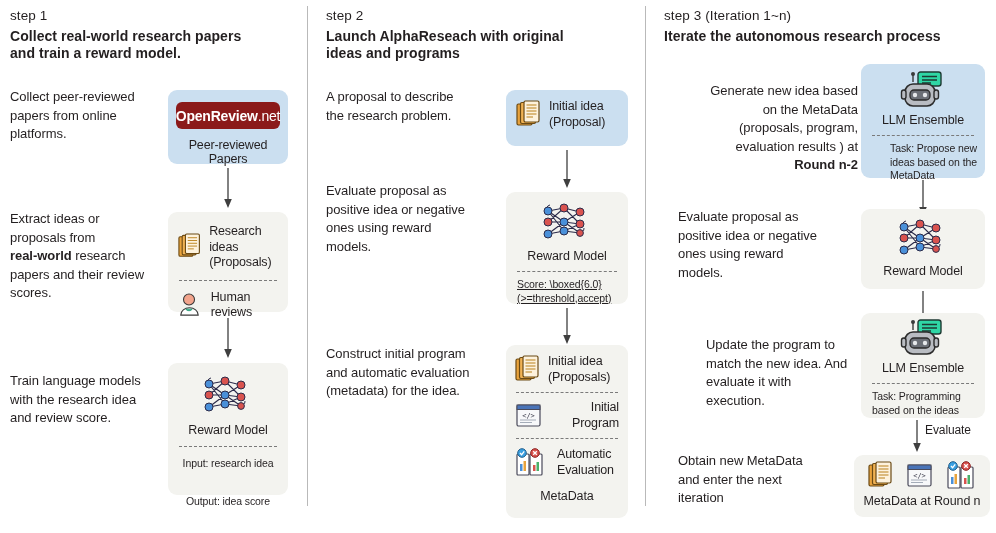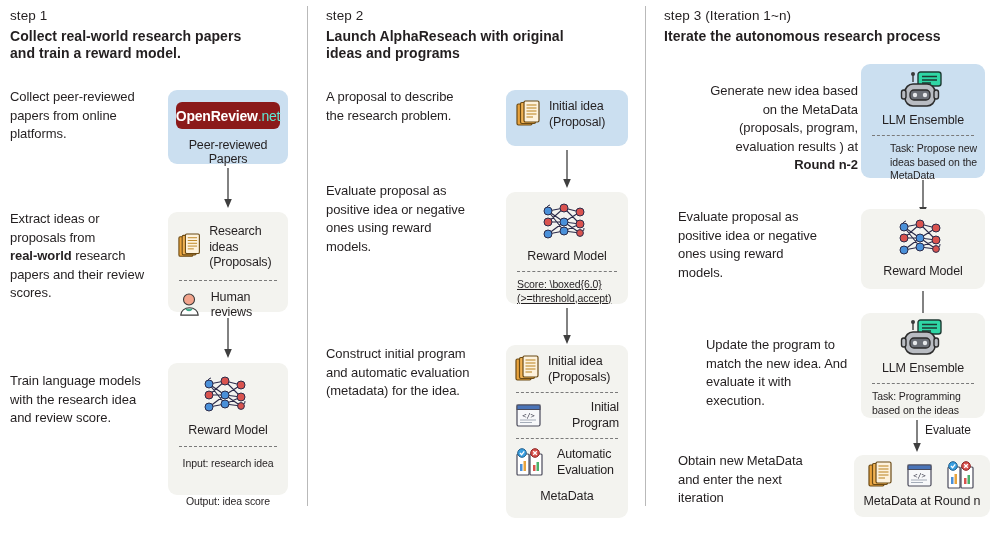--- a/index.html
+++ b/index.html
@@ -93,21 +93,21 @@
 
   
   .orlogo {
     background: #8b1a1a;
     border-radius: 2px;
     display: flex; align-items: center; justify-content: center;
     font-size: 14px; font-weight: bold;
     letter-spacing: -.2px;
   }
   .orlogo .w { color: #ffffff; }
-  .orlogo .n { color: #5eead4; font-weight: normal; }
+  .orlogo .n { color: #ffffff; font-weight: normal; }
   .or-cap {
     text-align: center; font-size: 12.5px; color: #231f20;
     letter-spacing: -.15px;
   }
   svg { display: block; }
 </style>
 </head>
 <body>
 
 <div id="root">

